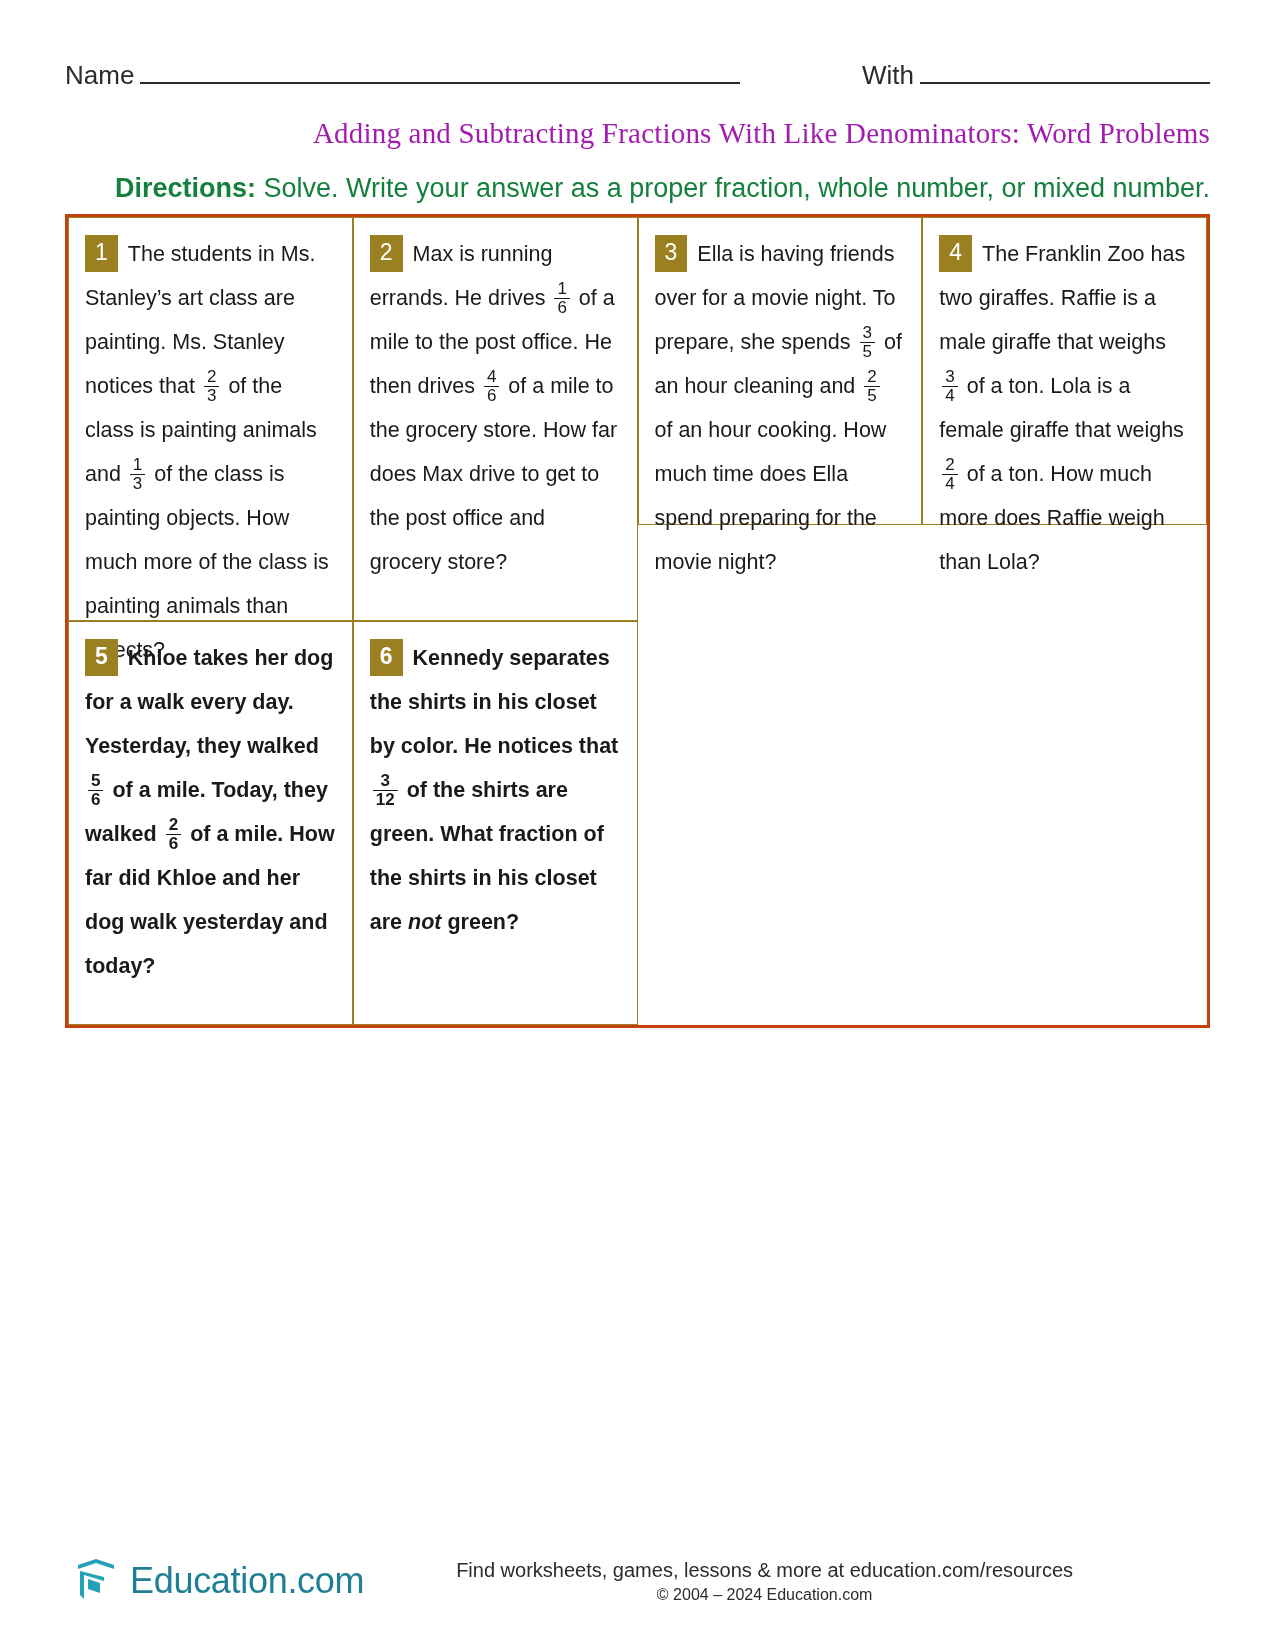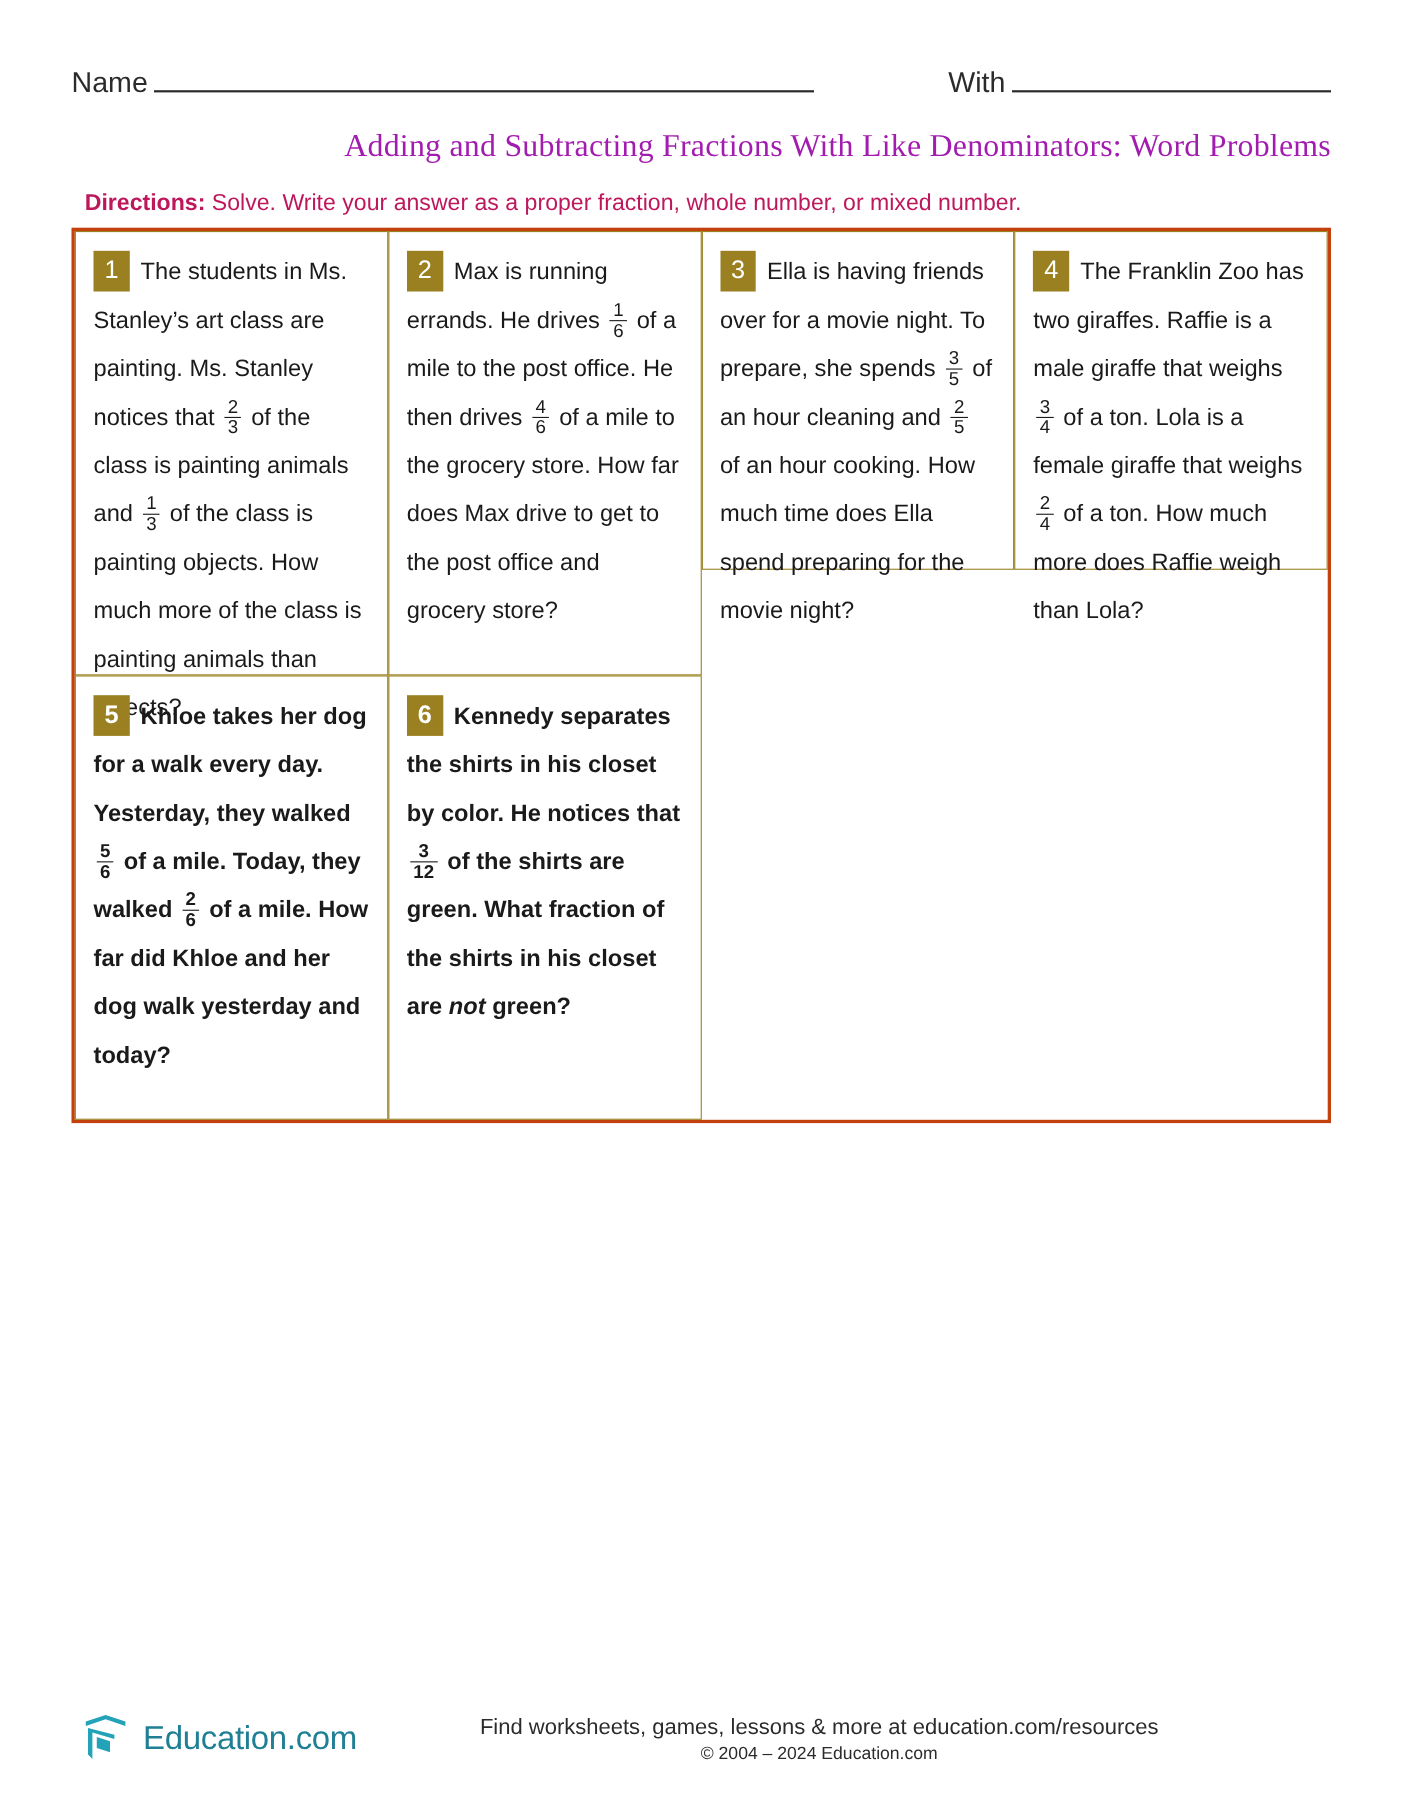--- a/index.html
+++ b/index.html
@@ -51,23 +51,24 @@
     text-align: right;
     font-size: 29px;
     line-height: 1.16;
     font-weight: normal;
     margin: 26px 0 0 0;
     letter-spacing: 0.2px;
   }
 
   
   .directions {
-    font-size: 21px;
+    font-size: 27px;
     margin: 22px 0 10px 12px;
-    color: #be185d;
+    color: #15803d;
+    text-align: right;
   }
   .directions b { font-weight: bold; }
 
   
   .grid {
     display: grid;
     grid-template-columns: 1fr 1fr 1fr 1fr;
     border: 3px solid #c2410c;
     box-sizing: border-box;
   }
@@ -127,21 +128,21 @@
     display: flex;
     align-items: center;
     justify-content: space-between;
   }
   .brand {
     display: flex;
     align-items: center;
     gap: 10px;
   }
   .brand-text {
-    font-size: 30px;
+    font-size: 36px;
     color: #1f7f94;
     font-family: "Liberation Sans", sans-serif;
     letter-spacing: -0.3px;
   }
   .footer-right {
     text-align: center;
     flex: 1;
     margin-left: -40px;
   }
   .footer-line1 {

